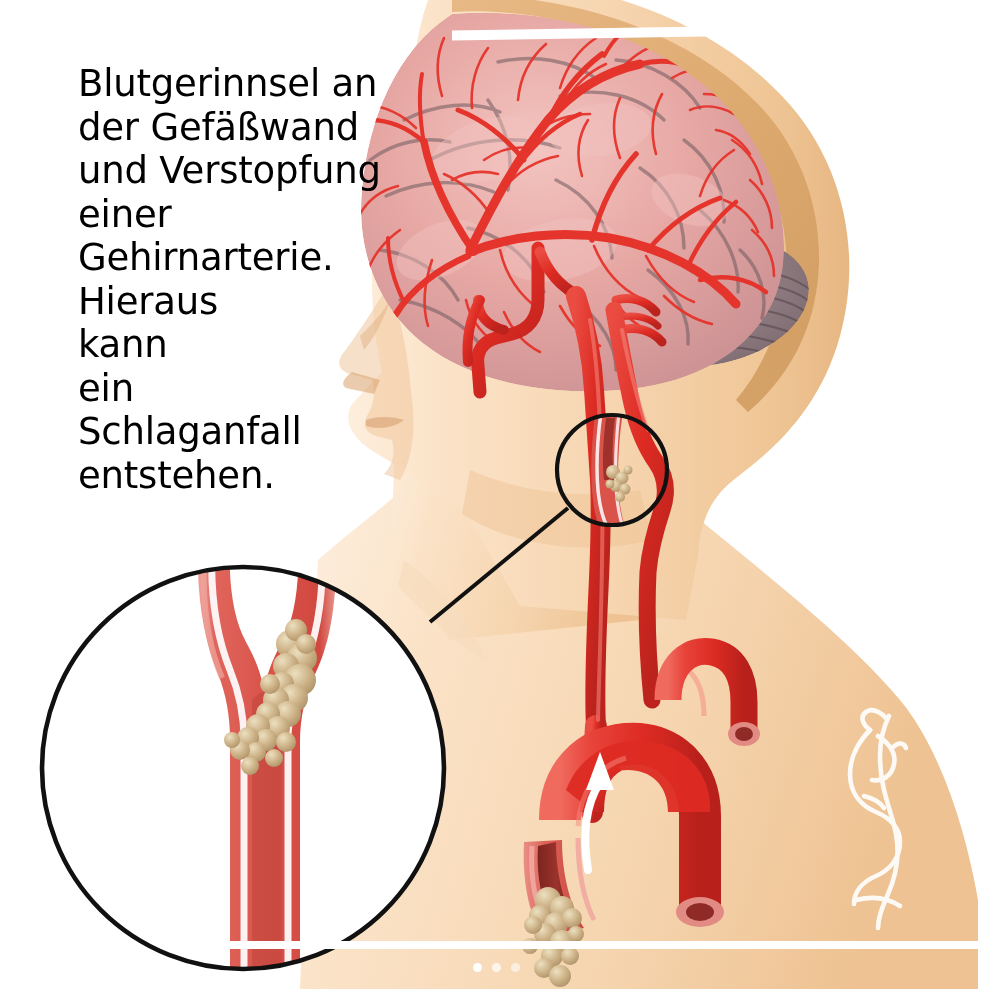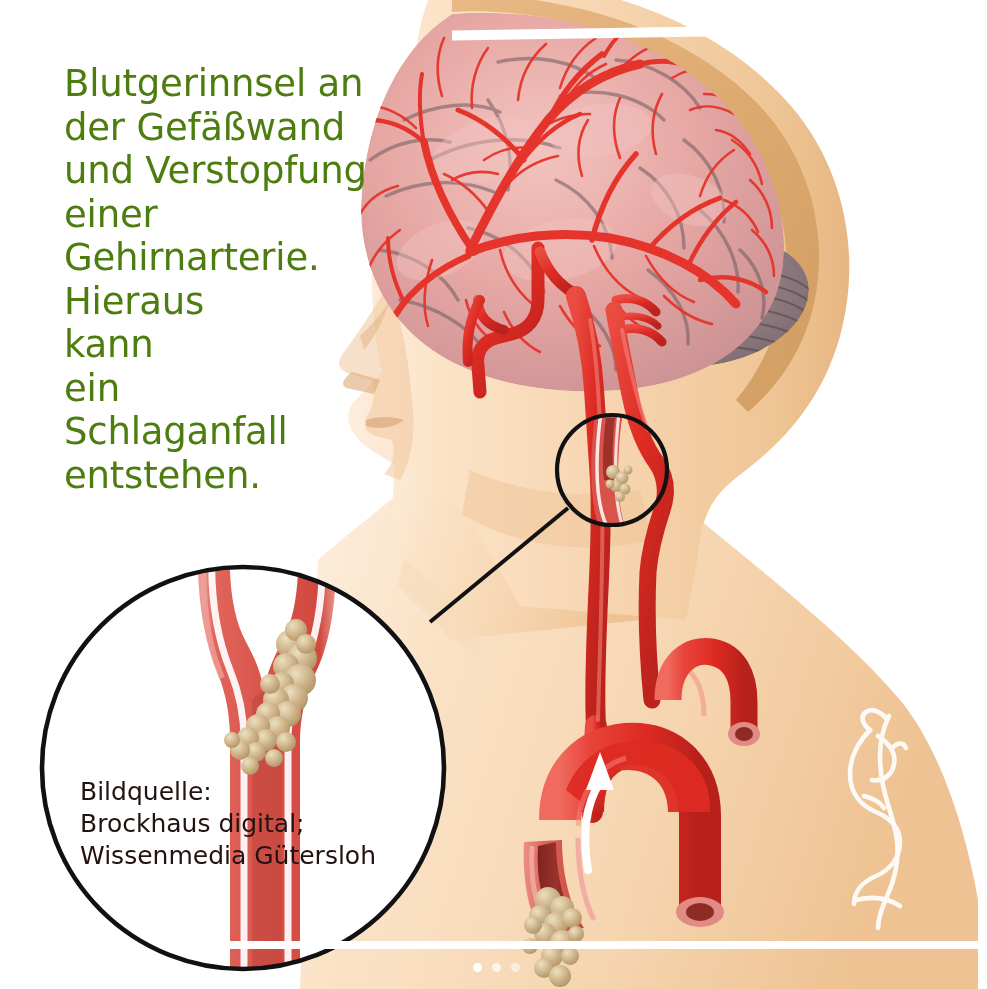--- a/index.html
+++ b/index.html
@@ -16,23 +16,23 @@
     position: relative;
     width: 987px; height: 989px;
     background: #ffffff;
     overflow: hidden;
   }
   #artwork { position: absolute; left: 0; top: 0; width: 987px; height: 989px; }
 
   
   .caption {
     position: absolute;
-    left: 64px; top: 62px;
+    left: 78px; top: 62px;
     width: 320px;
-    color: #4d7c0f;
+    color: #000000;
     font-size: 37px;
     line-height: 43.5px;
     letter-spacing: -0.2px;
     white-space: pre-wrap;
     z-index: 40;
   }
   .credit {
     position: absolute;
     left: 80px; top: 776px;
     width: 340px;
@@ -486,23 +486,20 @@
 der Gefäßwand
 und Verstopfung
 einer
 Gehirnarterie.
 Hieraus
 kann
 ein
 Schlaganfall
 entstehen.</div>
 
-  <div class="credit">Bildquelle:
-Brockhaus digital;
-Wissenmedia Gütersloh</div>
 
   <div class="dots">
     <span class="dot d1"></span>
     <span class="dot d2"></span>
     <span class="dot d3"></span>
   </div>
 
 </div>
 
 </body></html>

